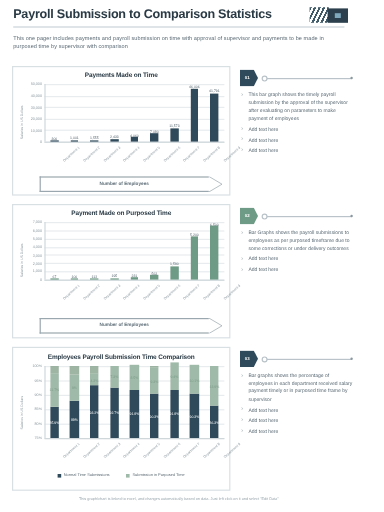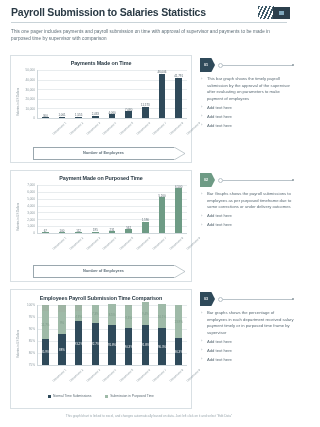--- a/index.html
+++ b/index.html
@@ -113,21 +113,21 @@
     position:absolute; left:0; right:0; top:414px; text-align:center;
     font-size:3.2px; color:#9aa7ae;
   }
 </style>
 </head>
 <body>
 
 <div class="page">
 
   <div class="hdr">
-    <div class="hdr-title">Payroll Submission to Salaries Statistics</div>
+    <div class="hdr-title">Payroll Submission to Comparison Statistics</div>
     <div class="hdr-rule"></div>
     <div class="logo">
       <div class="logo-stripes"></div>
       <div class="logo-box"></div>
     </div>
   </div>
 
   <div class="subtitle">This one pager includes payments and payroll submission on time with approval of supervisor and payments to be made in purposed time by supervisor with comparison</div>
 
   <div class="panel" id="panel1">

